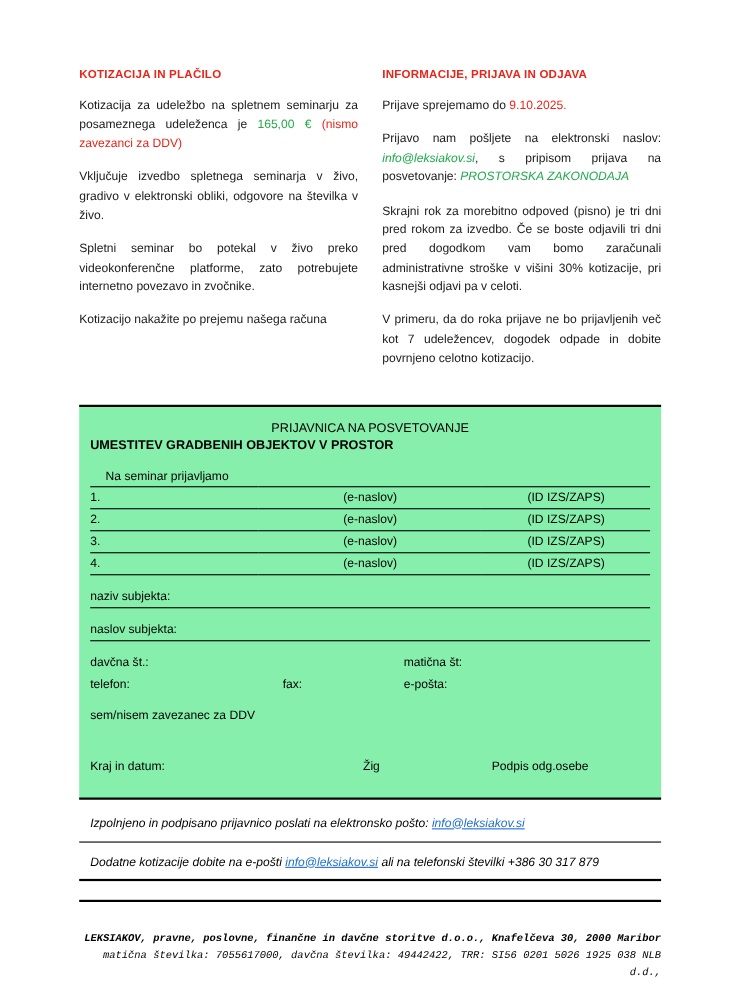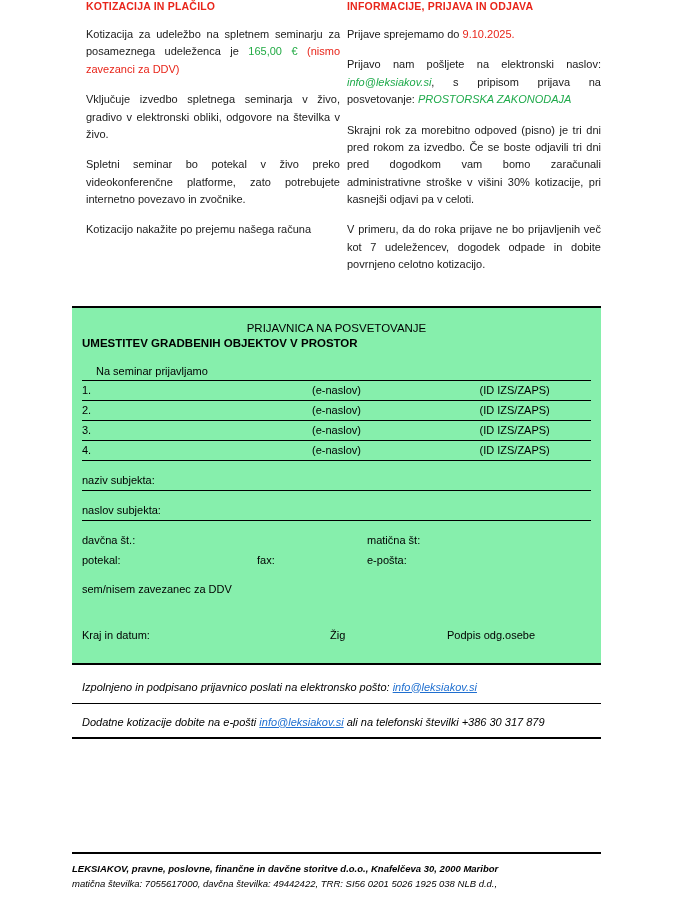--- a/index.html
+++ b/index.html
@@ -19,22 +19,22 @@
     position: relative;
     width: 673px;
     height: 913px;
     box-sizing: border-box;
     padding: 0 72px;
   }
 
   
   .columns {
     display: flex;
-    gap: 7px;
-    justify-content: flex-end;
+    gap: 22px;
+    padding-top: 62px;
   }
   .col {
     width: 254px;
   }
   .col-head {
     color: #e8251a;
     font-weight: bold;
     font-size: 10.5px;
     letter-spacing: 0.2px;
     margin-bottom: 14px;
@@ -155,26 +155,27 @@
     font-style: italic;
   }
 
   
   .footer {
     position: absolute;
     left: 72px;
     right: 72px;
     bottom: 22px;
     border-top: 2px solid #000;
-    padding-top: 7px;
-    text-align: left;
+    padding-top: 25px;
+    text-align: right;
     font-size: 9.5px;
     font-style: italic;
     font-weight: bold;
     line-height: 1.6;
+    font-family: Liberation Mono, monospace;
   }
   .footer .line2 {
     font-weight: normal;
   }
 </style>
 </head>
 <body>
 
 <div class="page">
 
@@ -246,21 +247,21 @@
     <div class="field-row">
       <span>naslov subjekta:</span>
     </div>
 
     <div class="field-row nolines">
       <span>davčna št.:</span>
       <span class="mid">matična št:</span>
     </div>
 
     <div class="field-row nolines" style="padding-top:4px;">
-      <span>potekal:</span>
+      <span>telefon:</span>
       <span class="mid2" style="top:4px;">fax:</span>
       <span class="right" style="top:4px;">e-pošta:</span>
     </div>
 
     <div class="field-row nolines">
       <span>sem/nisem zavezanec za DDV</span>
     </div>
 
     <div class="sig-row">
       <span>Kraj in datum:</span>

